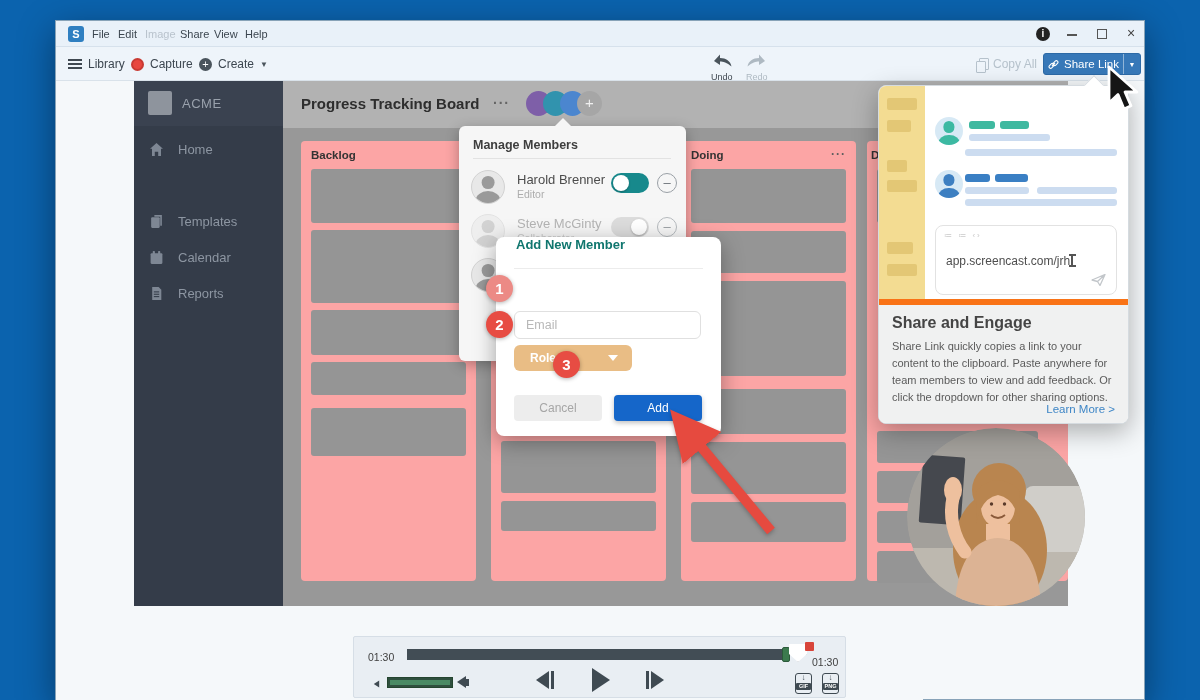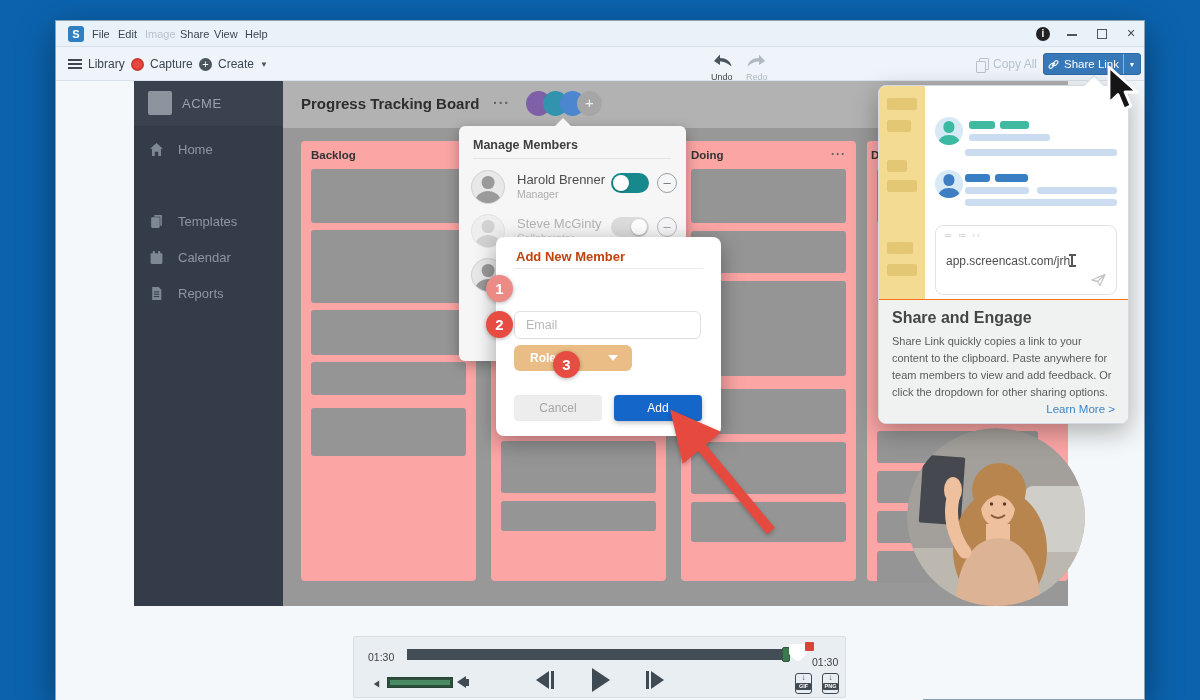--- a/index.html
+++ b/index.html
@@ -62,42 +62,42 @@
   .mm-title{position:absolute;left:14px;top:12px;font-size:12.5px;font-weight:bold;color:#3e3e3e}
   .mm-div{position:absolute;left:14px;top:32px;width:198px;height:1px;background:#e2e2e2}
   .mm-av{position:absolute;left:12px;width:34px;height:34px;background:#e8e8e8;border:1px solid #d2d2d2}
   .mm-name{position:absolute;left:58px;font-size:13px;color:#4c4c4c}
   .mm-role{position:absolute;left:58px;font-size:10.5px;color:#adadad}
   .toggle{position:absolute;width:38px;height:20px;border-radius:10px}
   .knob{position:absolute;top:2px;width:16px;height:16px;border-radius:50%;background:#fff;box-shadow:0 1px 2px rgba(0,0,0,.25)}
   .minus-btn{position:absolute;width:20px;height:20px;border-radius:50%;border:1.5px solid #9aa0a6;color:#6a7076;font-size:13px;line-height:17px;text-align:center}
   
   .add-dlg{position:absolute;left:362px;top:156px;width:225px;height:199px;background:#fff;border-radius:8px;box-shadow:0 6px 22px rgba(0,0,0,.35);z-index:6}
-  .ad-title{position:absolute;left:20px;top:12px;font-size:13px;font-weight:bold;color:#c2410c}
+  .ad-title{position:absolute;left:20px;top:0;font-size:13px;font-weight:bold;color:#0f766e}
   .ad-div{position:absolute;left:18px;top:31px;width:189px;height:1px;background:#ececec}
   .mock-input{position:absolute;left:18px;width:187px;height:28px;border:1px solid #e0e0e0;border-radius:6px;background:#fff;font-size:12.5px;padding-left:11px;color:#333;outline:none}
   .mock-input::placeholder{color:#b8b8b8}
   .role-btn{position:absolute;left:18px;top:108px;width:118px;height:26px;background:#e9bd85;border-radius:6px;color:#fff;font-size:12px;font-weight:bold;line-height:26px;padding-left:16px}
   .role-caret{position:absolute;right:14px;top:10px;width:0;height:0;border-left:5px solid transparent;border-right:5px solid transparent;border-top:6px solid #fff}
   .btn-cancel{position:absolute;left:18px;top:158px;width:88px;height:26px;background:#ededed;border-radius:4px;color:#a6a6a6;font-size:12px;text-align:center;line-height:26px}
   .btn-add{position:absolute;left:118px;top:158px;width:88px;height:26px;background:#1566c9;border-radius:4px;color:#fff;font-size:12px;text-align:center;line-height:26px;box-shadow:0 2px 5px rgba(0,0,0,.25)}
   .step{position:absolute;width:27px;height:27px;border-radius:50%;color:#fff;font-size:15px;font-weight:bold;text-align:center;line-height:27px;z-index:8;box-shadow:0 1px 4px rgba(0,0,0,.3)}
   
   .popup{position:absolute;left:822px;top:4px;width:251px;height:339px;background:#fff;border:1px solid #d5dbe0;border-radius:8px;box-shadow:0 8px 26px rgba(0,0,0,.3);z-index:10}
   .pp-callout{position:absolute;left:208px;top:-8px;width:14px;height:14px;background:#fff;border-left:1px solid #d5dbe0;border-top:1px solid #d5dbe0;transform:rotate(45deg)}
   .pp-yellow{position:absolute;left:0;top:0;width:46px;height:213px;background:#f3dc92;border-radius:7px 0 0 0;overflow:hidden}
   .yb{position:absolute;left:8px;height:12px;background:#e3c775;border-radius:2px}
   .bar{position:absolute;border-radius:3px}
   .pp-input{position:absolute;left:56px;top:139px;width:182px;height:70px;border:1px solid #e2e2e2;border-radius:8px;background:#fff}
   .pp-tools{position:absolute;left:8px;top:5px;font-size:8px;color:#c9c9c9;letter-spacing:2px}
   .pp-url{position:absolute;left:10px;top:28px;font-size:12px;color:#4e4e4e;white-space:nowrap}
   .ibeam{display:inline-block;position:relative;width:2px;height:13px;background:#555;vertical-align:-2px;margin-left:1px}
   .ibeam::before,.ibeam::after{content:"";position:absolute;left:-2.5px;width:7px;height:1.6px;background:#555}
   .ibeam::before{top:0}.ibeam::after{bottom:0}
-  .pp-gray{position:absolute;left:0;top:213px;width:249px;height:124px;background:#f0f1f1;border-top:1px solid #f97316;border-radius:0 0 7px 7px}
+  .pp-gray{position:absolute;left:0;top:213px;width:249px;height:124px;background:#f0f1f1;border-top:6px solid #f97316;border-radius:0 0 7px 7px}
   .pp-head{position:absolute;left:13px;top:9px;font-size:16px;font-weight:bold;color:#454545}
   .pp-body{position:absolute;left:13px;top:33px;width:226px;font-size:11px;line-height:1.55;color:#5b5b5b}
   .pp-learn{position:absolute;right:13px;bottom:8px;font-size:11.5px;color:#3e86c6}
   
   .webcam{position:absolute;left:851px;top:347px;width:178px;height:178px;border-radius:50%;overflow:hidden;z-index:5}
   
   .anno-arrow{position:absolute;left:600px;top:310px;z-index:8;filter:drop-shadow(0 2px 2px rgba(0,0,0,.25))}
   .cursor{position:absolute;left:1049px;top:44px;z-index:50}
   
   .player{position:absolute;left:297px;top:555px;width:493px;height:62px;background:#e9eef3;border:1px solid #d6dee6;border-radius:2px}
@@ -263,21 +263,21 @@
           <div class="card" style="left:10px;top:410px;width:161px;height:32px"></div>
         </div>
 
         <div class="mm-panel">
           <div class="mm-callout"></div>
           <div class="mm-title">Manage Members</div>
           <div class="mm-div"></div>
 
           <span class="mm-av person" style="top:44px;--pc:#9a9a9a"></span>
           <div class="mm-name" style="top:46px">Harold Brenner</div>
-          <div class="mm-role" style="top:62px">Manager</div>
+          <div class="mm-role" style="top:62px">Editor</div>
           <div class="toggle" style="left:152px;top:47px;background:#17898c">
               <span class="knob" style="left:2px"></span>
             </div>
           <div class="minus-btn" style="left:198px;top:47px">–</div>
 
           <span class="mm-av person" style="top:88px;opacity:.55;--pc:#b5b5b5"></span>
           <div class="mm-name" style="top:90px;color:#b4b4b4">Steve McGinty</div>
           <div class="mm-role" style="top:106px;color:#c8c8c8">Collaborator</div>
           <div class="toggle" style="left:152px;top:91px;background:#dcdcdc">
               <span class="knob" style="right:2px"></span>

